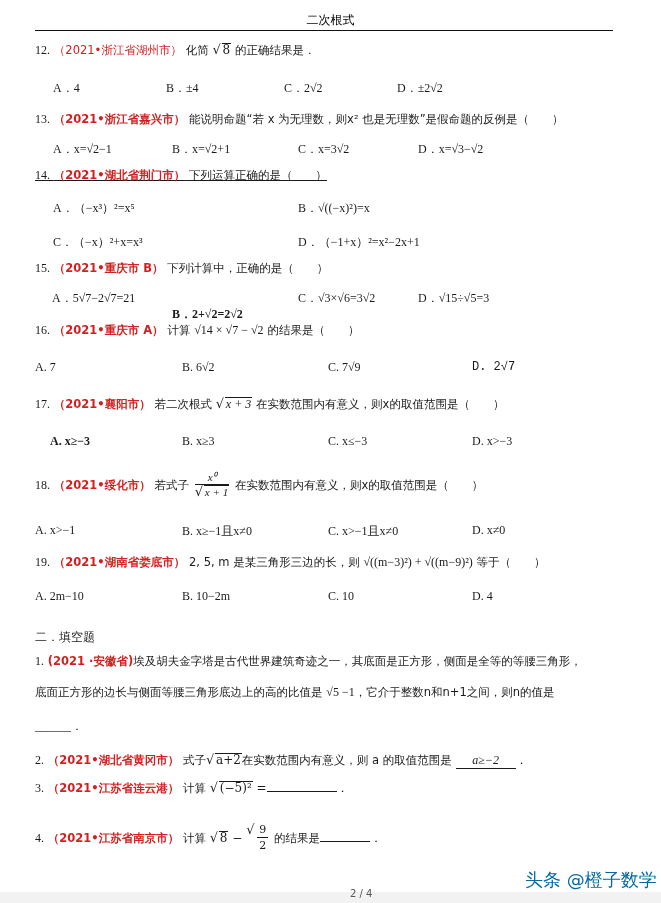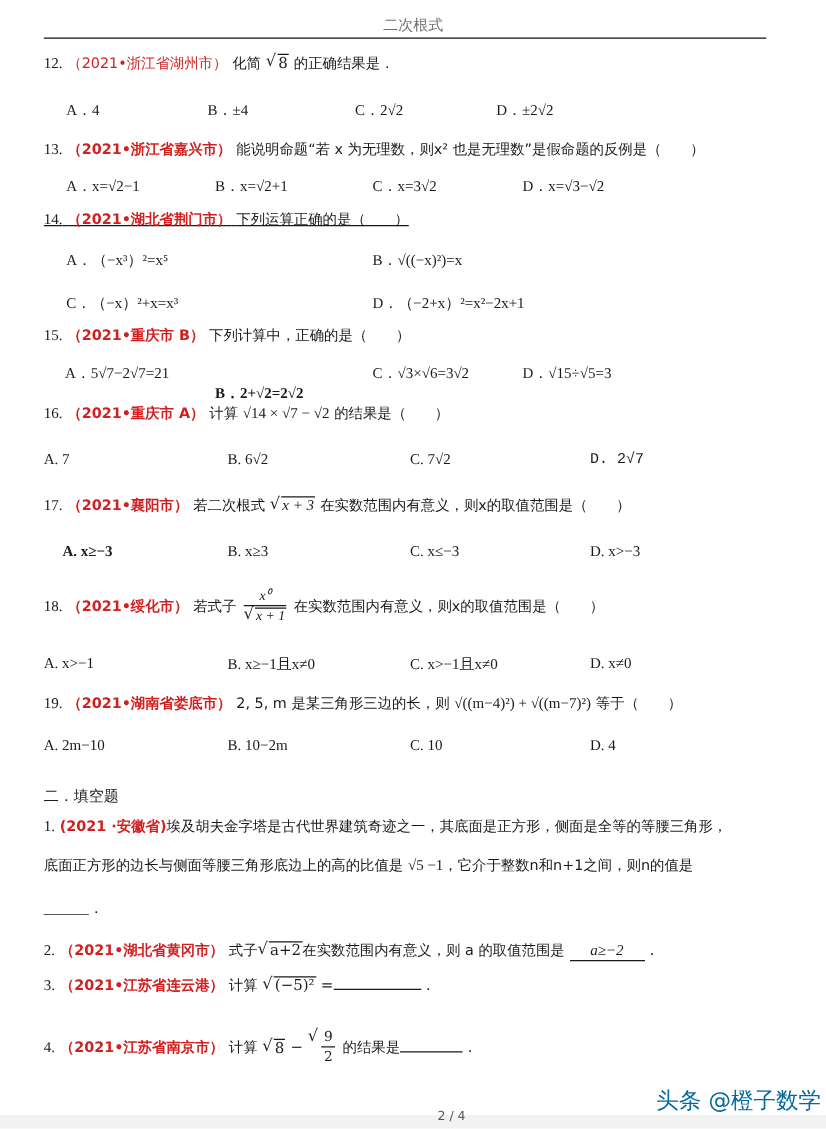--- a/index.html
+++ b/index.html
@@ -3,21 +3,21 @@
 <meta charset="utf-8">
 <style>
   html, body { margin: 0; padding: 0; }
   body {
     width: 661px; height: 903px; position: relative; overflow: hidden;
     background: #ffffff; color: #1a1a1a;
     font-family: "DejaVu Serif", "Liberation Serif", serif;
     font-size: 12px;
   }
   .abs { position: absolute; white-space: nowrap; }
-  .header-title { left: 0; width: 661px; top: 12px; text-align: center; font-family: "DejaVu Sans", sans-serif; font-size: 12px; color: #737373; }
+  .header-title { left: 0; width: 661px; top: 12px; text-align: center; font-family: "DejaVu Sans", sans-serif; font-size: 12px; color: #000000; }
   .header-rule { left: 35px; top: 30px; width: 578px; height: 0; border-top: 1.2px solid #111; }
   .qnum { font-family: "Liberation Serif", serif; font-size: 12px; }
   .src { color: #d21f1f; font-weight: bold; font-family: "DejaVu Sans", sans-serif; font-size: 11.5px; }
   .src.light { font-weight: normal; }
   .stem { font-family: "DejaVu Sans", sans-serif; font-size: 11.5px; }
   .opt { font-family: "Liberation Serif", serif; font-size: 12px; }
   .mi { font-style: italic; font-family: "Liberation Serif", serif; }
   .sqrt { display: inline-block; position: relative; padding-left: 9px; }
   .sqrt::before { content: "\221A"; position: absolute; left: 0; top: -1px; font-size: 13px; }
   .sqrt .rad { border-top: 1px solid #1a1a1a; padding: 0 1px; display: inline-block; line-height: 13px; }
@@ -59,42 +59,42 @@
 <div class="abs opt" style="left:418px;top:141px;">D．x=√3−√2</div>
 
 <div class="abs" style="left:35px;top:168px;text-decoration:underline;">
   <span class="qnum">14.</span>
   <span class="src">（2021•湖北省荆门市）</span>
   <span class="stem">下列运算正确的是（　　）</span>
 </div>
 <div class="abs opt" style="left:53px;top:200px;">A．（−x³）²=x⁵</div>
 <div class="abs opt" style="left:298px;top:200px;">B．√((−x)²)=x</div>
 <div class="abs opt" style="left:53px;top:234px;">C．（−x）²+x=x³</div>
-<div class="abs opt" style="left:298px;top:234px;">D．（−2+x）²=x²−2x+1</div>
+<div class="abs opt" style="left:298px;top:234px;">D．（−1+x）²=x²−2x+1</div>
 
 <div class="abs" style="left:35px;top:261px;">
   <span class="qnum">15.</span>
   <span class="src">（2021•重庆市 B）</span>
   <span class="stem">下列计算中，正确的是（　　）</span>
 </div>
 <div class="abs opt" style="left:52px;top:290px;">A．5√7−2√7=21</div>
 <div class="abs opt" style="left:172px;top:306px;font-weight:bold;">B．2+√2=2√2</div>
 <div class="abs opt" style="left:298px;top:290px;">C．√3×√6=3√2</div>
 <div class="abs opt" style="left:418px;top:290px;">D．√15÷√5=3</div>
 
 <div class="abs" style="left:35px;top:323px;">
   <span class="qnum">16.</span>
   <span class="src">（2021•重庆市 A）</span>
   <span class="stem">计算</span>
   <span class="opt">√14 × √7 − √2</span>
   <span class="stem">的结果是（　　）</span>
 </div>
 <div class="abs opt" style="left:35px;top:360px;text-align:center;">A.  7</div>
 <div class="abs opt" style="left:182px;top:360px;">B.  6√2</div>
-<div class="abs opt" style="left:328px;top:360px;">C.  7√2</div>
+<div class="abs opt" style="left:328px;top:360px;">C.  7√9</div>
 <div class="abs opt" style="left:472px;top:360px;font-family:Liberation Mono, monospace;">D.  2√7</div>
 
 <div class="abs" style="left:35px;top:397px;">
   <span class="qnum">17.</span>
   <span class="src">（2021•襄阳市）</span>
   <span class="stem">若二次根式</span>
   <span class="sqrt"><span class="rad mi">x + 3</span></span>
   <span class="stem">在实数范围内有意义，则x的取值范围是（　　）</span>
 </div>
 <div class="abs opt" style="left:50px;top:434px;font-weight:bold;">A.  x≥−3</div>
@@ -114,21 +114,21 @@
 </div>
 <div class="abs opt" style="left:35px;top:523px;">A.  x&gt;−1</div>
 <div class="abs opt" style="left:182px;top:523px;">B.  x≥−1且x≠0</div>
 <div class="abs opt" style="left:328px;top:523px;">C.  x&gt;−1且x≠0</div>
 <div class="abs opt" style="left:472px;top:523px;">D.  x≠0</div>
 
 <div class="abs" style="left:35px;top:555px;">
   <span class="qnum">19.</span>
   <span class="src">（2021•湖南省娄底市）</span>
   <span class="stem">2, 5, m 是某三角形三边的长，则</span>
-  <span class="opt">√((m−4)²) + √((m−7)²)</span>
+  <span class="opt">√((m−3)²) + √((m−9)²)</span>
   <span class="stem">等于（　　）</span>
 </div>
 <div class="abs opt" style="left:35px;top:589px;">A.  2m−10</div>
 <div class="abs opt" style="left:182px;top:589px;">B.  10−2m</div>
 <div class="abs opt" style="left:328px;top:589px;">C.  10</div>
 <div class="abs opt" style="left:472px;top:589px;">D.  4</div>
 
 <div class="abs section" style="left:35px;top:629px;">二．填空题</div>
 
 <div class="abs" style="left:35px;top:654px;">

